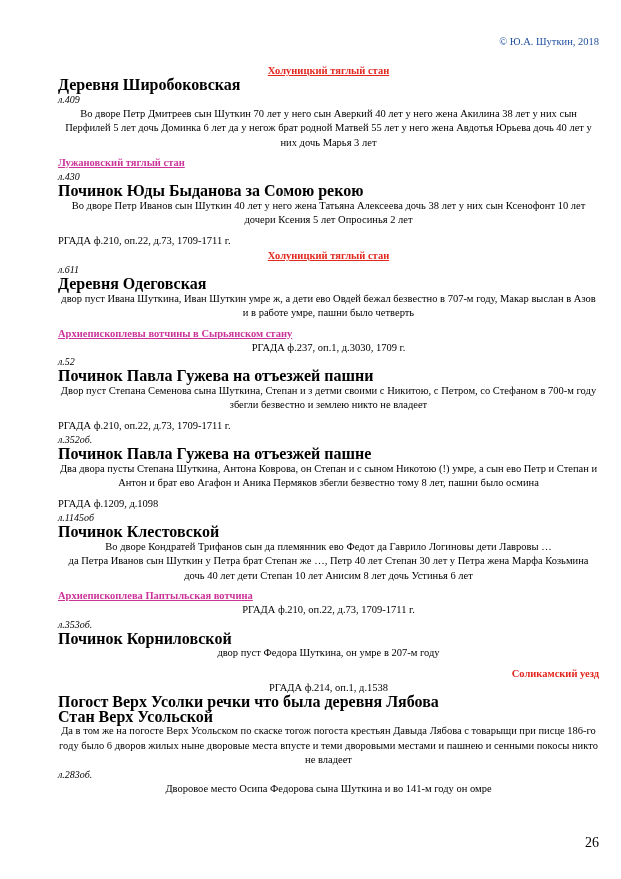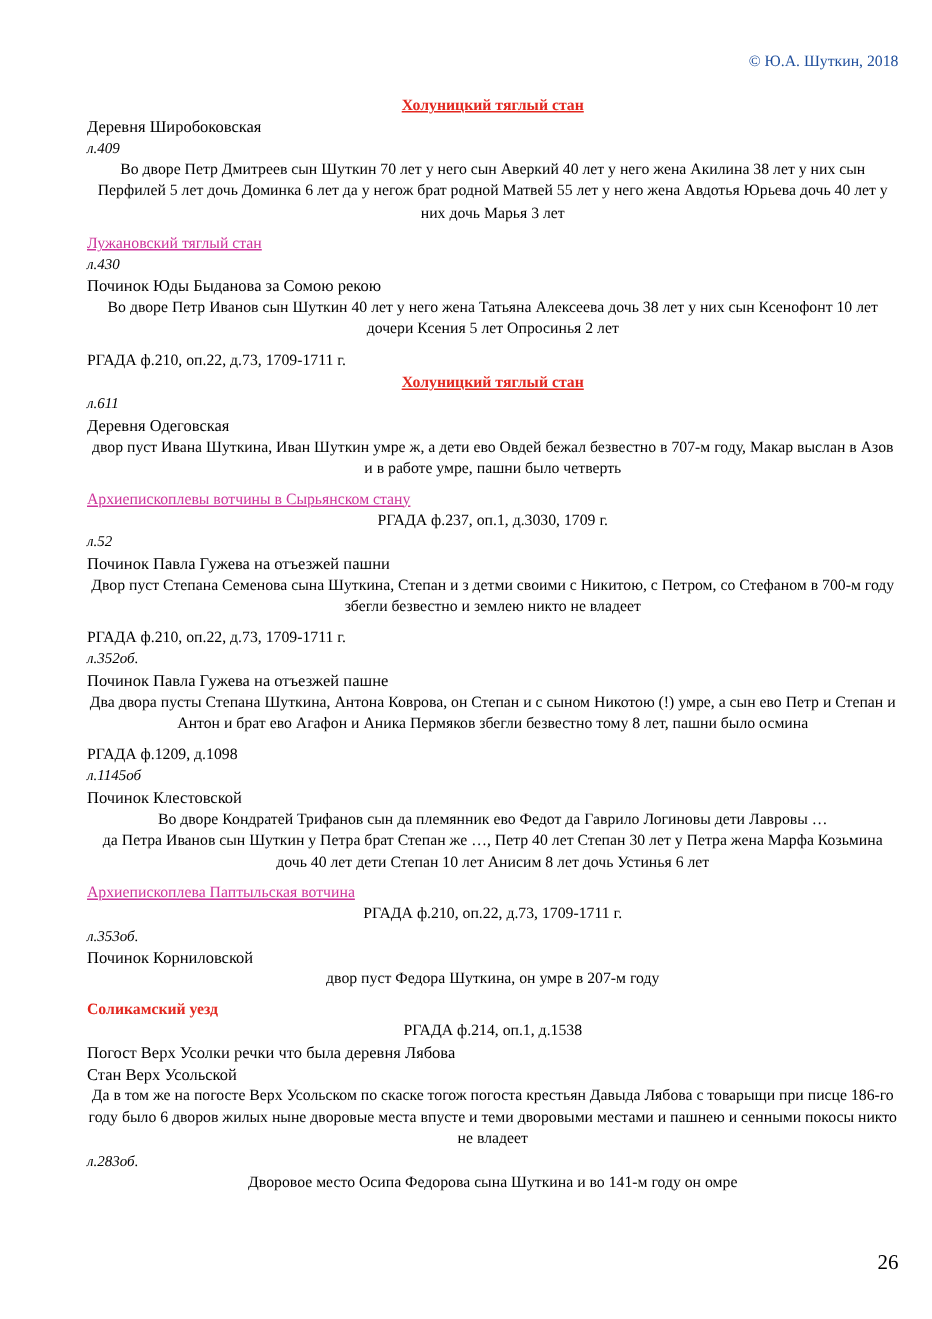--- a/index.html
+++ b/index.html
@@ -33,40 +33,41 @@
   .heading-red {
     color: #e2271f;
     font-weight: bold;
     font-size: 10.5px;
     text-decoration: underline;
     line-height: 15px;
     text-align: center;
   }
   .heading-magenta {
     color: #cc3399;
-    font-weight: normal;
+    font-weight: bold;
     font-size: 10.5px;
     text-decoration: underline;
     line-height: 15px;
   }
   .heading-plain-red {
     color: #e2271f;
     font-weight: bold;
     font-size: 10.5px;
     line-height: 15px;
+    text-align: right;
   }
   .folio {
     font-style: italic;
     font-size: 10px;
     line-height: 14px;
     color: #000;
   }
   .subhead {
-    font-weight: normal;
-    font-size: 11px;
+    font-weight: bold;
+    font-size: 16px;
     line-height: 14.5px;
     color: #000;
   }
   .body-text {
     font-size: 10.5px;
     line-height: 14.5px;
     color: #000;
     text-align: center;
   }
   .archive {

